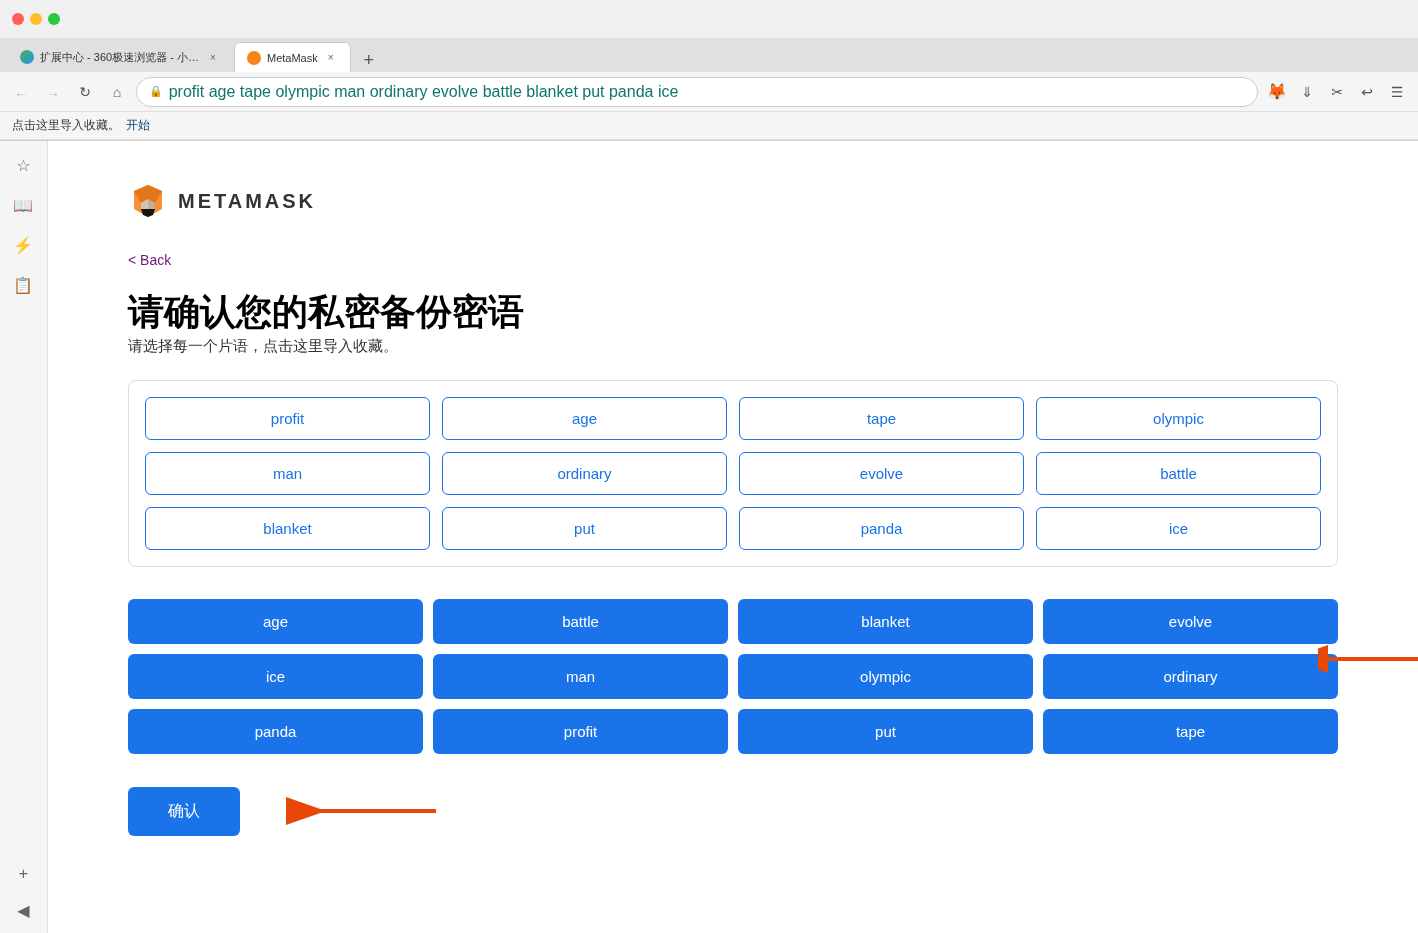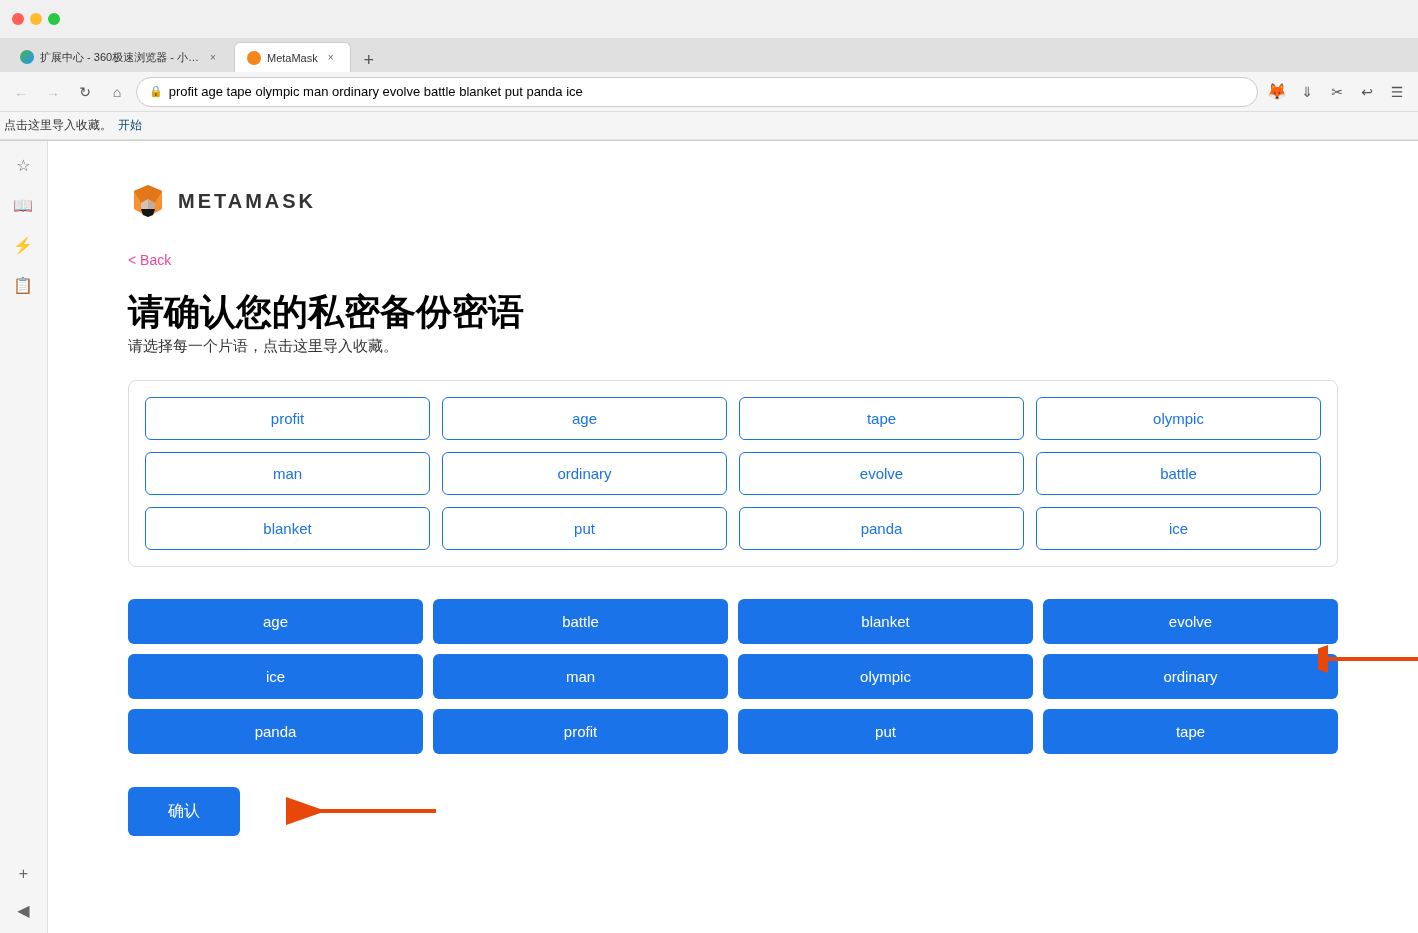--- a/index.html
+++ b/index.html
@@ -123,21 +123,21 @@
       color: #5a8a5a;
       font-size: 11px;
     }
 
     .nav-actions {
       display: flex;
       gap: 4px;
     }
 
     .bookmark-bar {
-      padding: 4px 4px;
+      padding: 4px 12px;
       background: #f5f5f5;
       border-bottom: 1px solid #e0e0e0;
       font-size: 12px;
       color: #333;
       display: flex;
       align-items: center;
       gap: 6px;
       height: 28px;
     }
 
@@ -203,21 +203,21 @@
     }
 
     .metamask-title {
       font-size: 20px;
       font-weight: 700;
       letter-spacing: 3px;
       color: #333;
     }
 
     .back-link {
-      color: #ec4899;
+      color: #701a75;
       font-size: 14px;
       cursor: pointer;
       margin-bottom: 20px;
       display: inline-block;
     }
 
     .page-heading {
       font-size: 36px;
       font-weight: 700;
       color: #000;
@@ -317,21 +317,21 @@
     <div style="width:24px;height:24px;display:flex;align-items:center;justify-content:center;font-size:18px;color:#555;cursor:pointer;margin-left:4px;">+</div>
   </div>
 
   <div class="nav-bar">
     <div class="nav-btn disabled">←</div>
     <div class="nav-btn disabled">→</div>
     <div class="nav-btn">↻</div>
     <div class="nav-btn">⌂</div>
     <div class="address-bar">
       <span class="address-lock">🔒</span>
-      <span style="font-size:13px;color:#000000;">profit age tape olympic man ordinary evolve battle blanket put panda ice</span>
+      <span style="font-size:16px;color:#0f766e;">profit age tape olympic man ordinary evolve battle blanket put panda ice</span>
     </div>
     <div class="nav-actions">
       <div class="nav-btn" style="font-size:16px;">🦊</div>
       <div class="nav-btn">⇓</div>
       <div class="nav-btn">✂</div>
       <div class="nav-btn">↩</div>
       <div class="nav-btn">☰</div>
     </div>
   </div>
 

